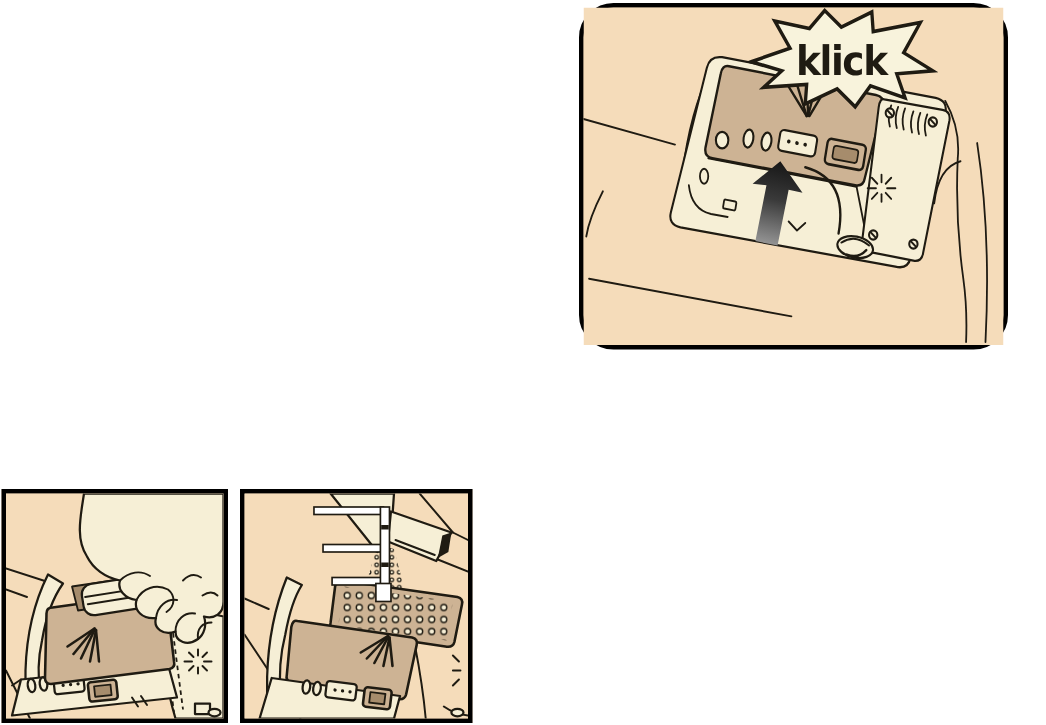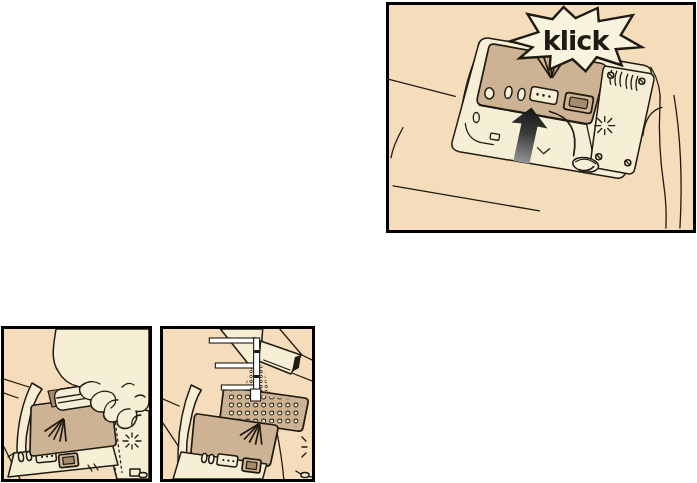--- a/index.html
+++ b/index.html
@@ -1,19 +1,19 @@
 <!DOCTYPE html>
 <html style="--c-page_background: #ffffff; --c-frame: #000000; --c-outline: #1f1b12; --c-tan: #f5dcba; --c-cream: #f6efd6; --c-burst: #f8f3dc; --c-lid: #cdb394; --c-lid_dark: #a68c6c; --c-arrow_dark: #141414; --c-arrow_light: #a0a0a0;"><head>
 <meta charset="utf-8">
 <style>
   html,body{margin:0;padding:0;background:#fff;}
   #page{position:relative;width:697px;height:483px;background:var(--c-page_background,#ffffff);overflow:hidden;
         font-family:"DejaVu Sans",sans-serif;}
   .fig{position:absolute;box-sizing:border-box;border:3px solid var(--c-frame,#000);background:var(--c-tan,#f5dcba);}
-  #fig-top{left:386px;top:2px;width:310px;height:231px;}
+  #fig-top{left:386px;top:2px;width:286px;height:231px;border-radius:23px;}
   #fig-b1{left:1px;top:326px;width:151px;height:156px;}
   #fig-b2{left:160px;top:326px;width:155px;height:156px;}
   .fig svg{display:block;width:100%;height:100%;}
   
   .ln{fill:none;stroke:var(--c-outline,#1f1b12);stroke-width:1.3;stroke-linecap:round;stroke-linejoin:round;}
   .ln2{fill:none;stroke:var(--c-outline,#1f1b12);stroke-width:1.7;stroke-linecap:round;stroke-linejoin:round;}
   .f-tan{fill:var(--c-tan,#f5dcba);}
   .f-cream{fill:var(--c-cream,#f6efd6);stroke:var(--c-outline,#1f1b12);stroke-width:1.5;stroke-linejoin:round;}
   .f-lid{fill:var(--c-lid,#cdb394);stroke:var(--c-outline,#1f1b12);stroke-width:1.7;stroke-linejoin:round;}
   .f-liddark{fill:var(--c-lid_dark,#a68c6c);stroke:var(--c-outline,#1f1b12);stroke-width:1.2;stroke-linejoin:round;}

